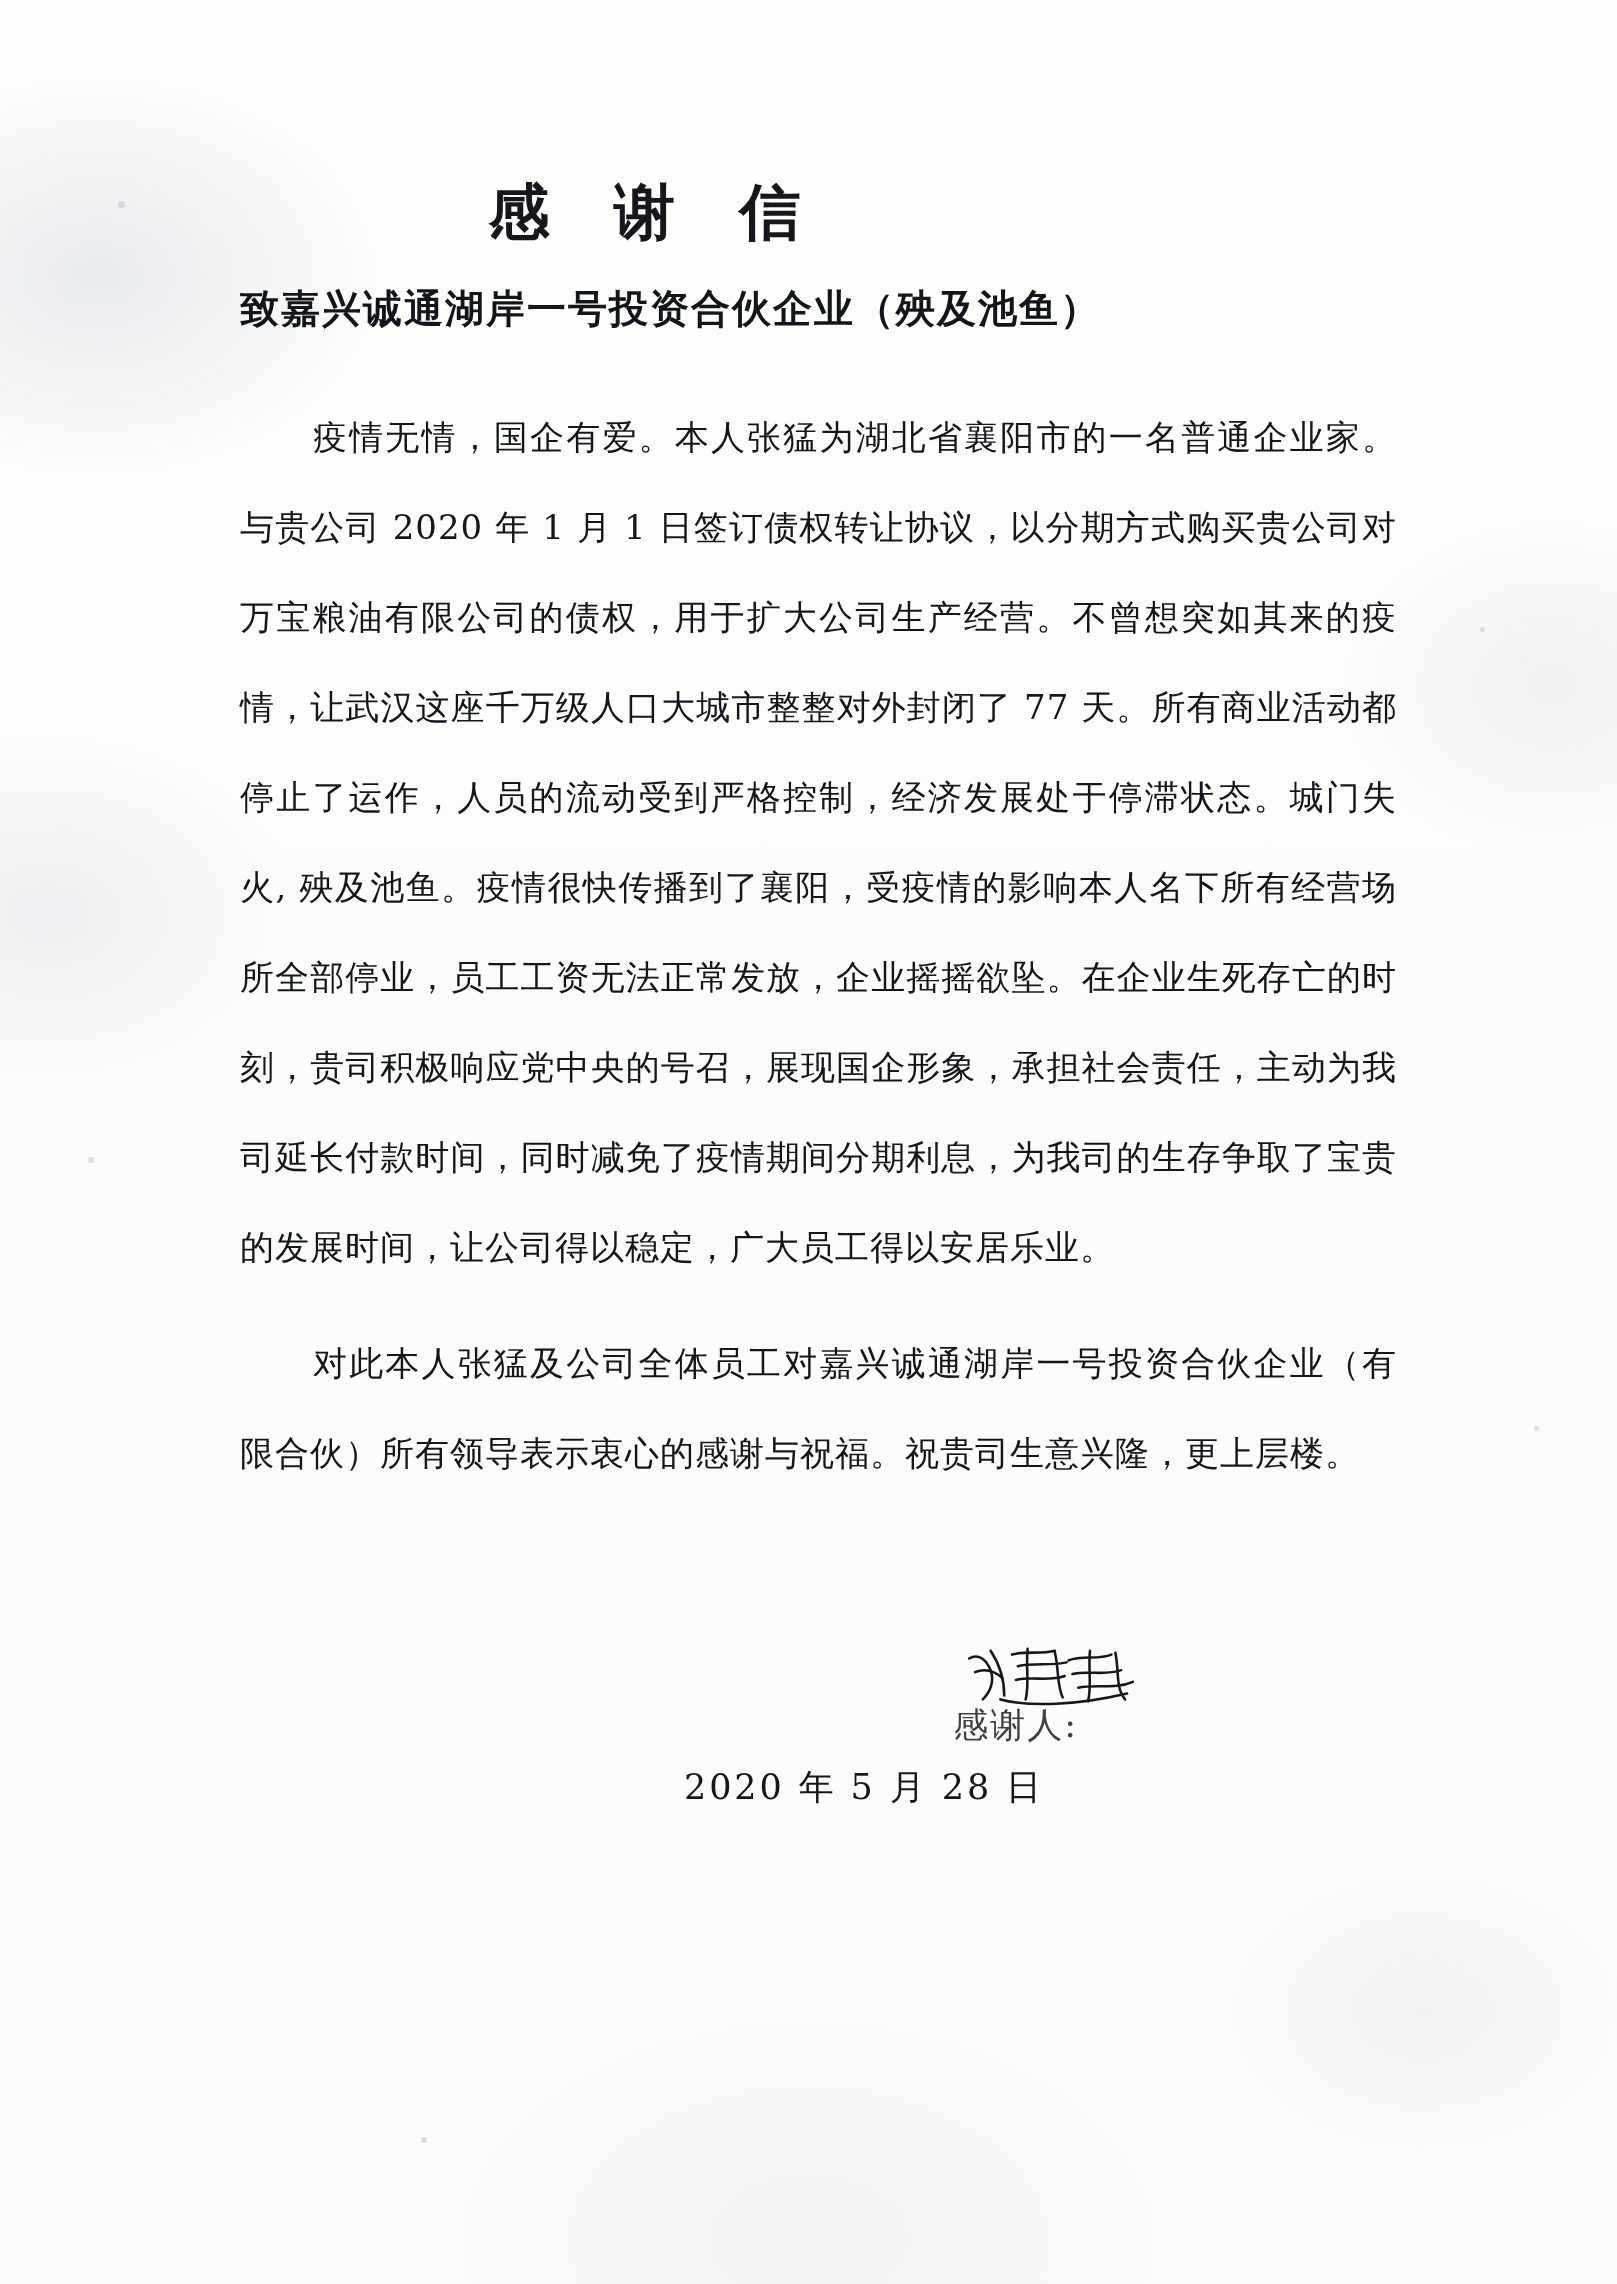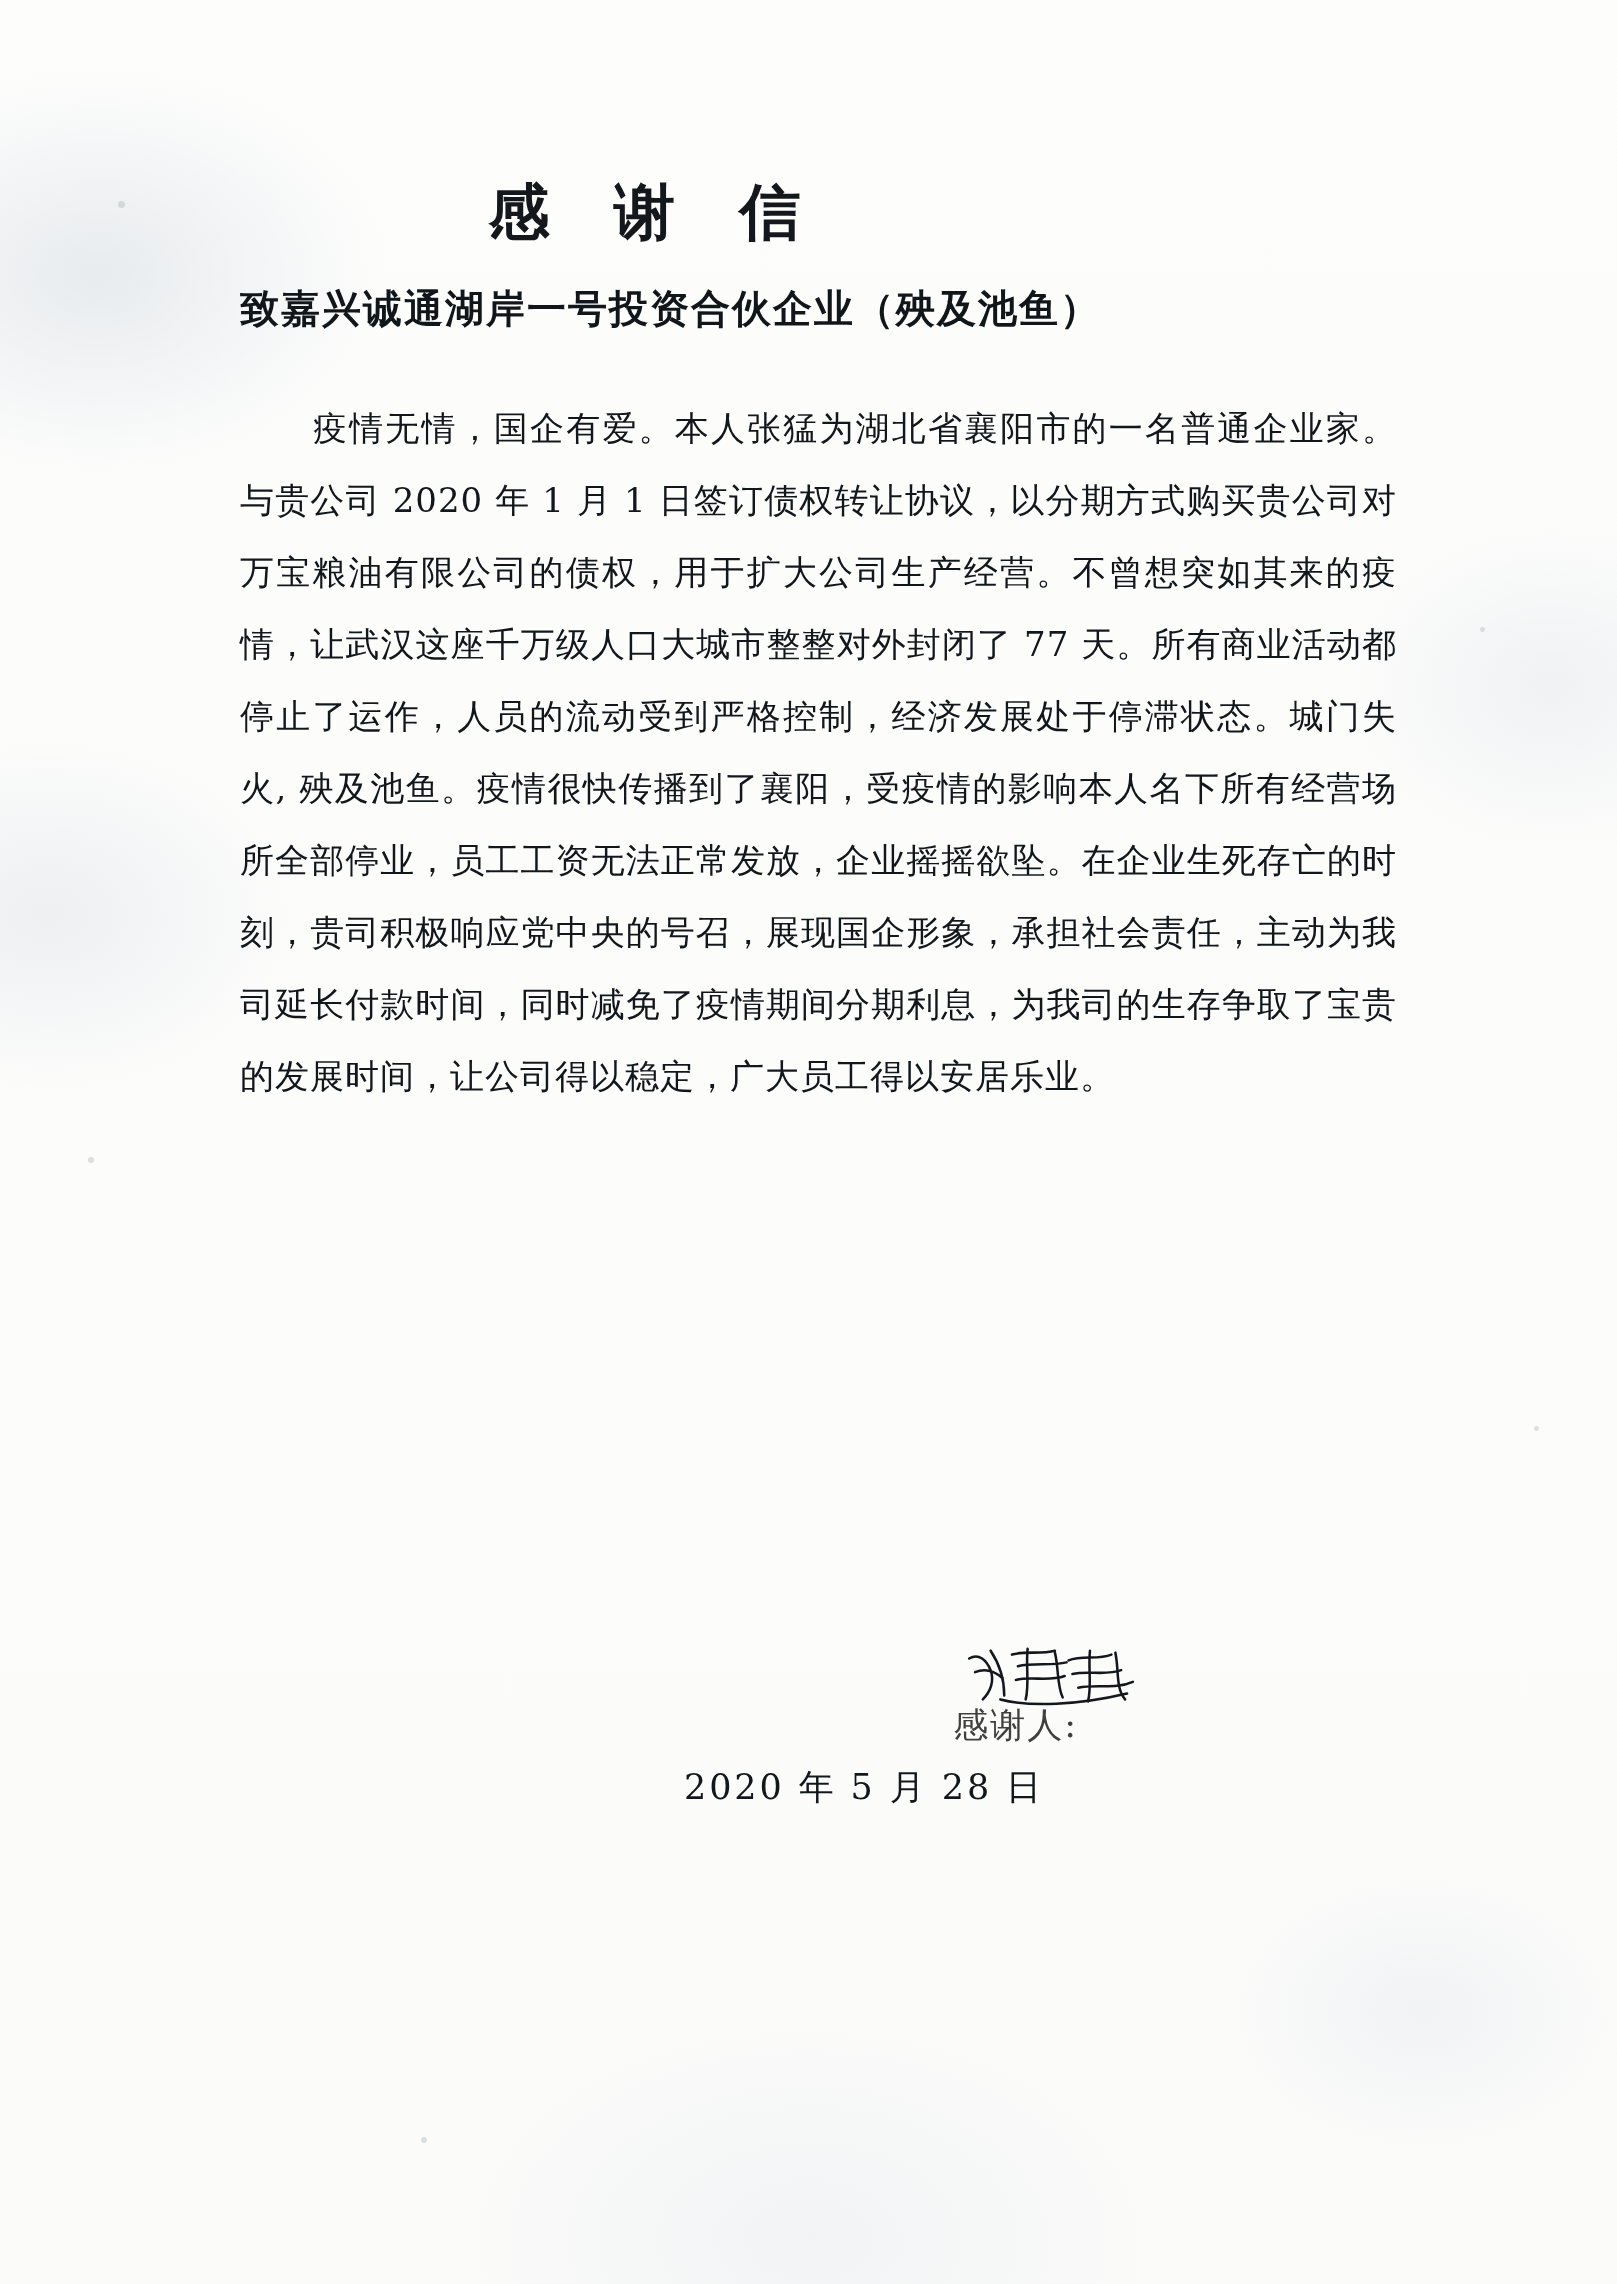--- a/index.html
+++ b/index.html
@@ -64,21 +64,21 @@
 
   
   .body-block {
     position: absolute;
     left: 240px;
     top: 392px;
     width: 1157px;
   }
   .para {
     font-size: 34px;
-    line-height: 72px;
+    line-height: 90px;
     color: #12171c;
     text-align: justify;
     text-justify: inter-ideograph;
     letter-spacing: 1px;
     text-indent: 73px;
     margin: 0 0 3.9px 0;
   }
   .para.second {
     margin-top: 25.5px;
   }
@@ -131,20 +131,21 @@
   <div class="speck" style="left:88px; top:1157px; width:5.9px; height:5.9px;"></div>
   <div class="speck" style="left:1534px; top:1426px; width:4.9px; height:4.9px;"></div>
   <div class="speck" style="left:421px; top:2137px; width:5.9px; height:5.9px;"></div>
 
   <div class="title">感 谢 信</div>
 
   <div class="addressee">致嘉兴诚通湖岸一号投资合伙企业（殃及池鱼）</div>
 
   <div class="body-block">
     <p class="para first">疫情无情，国企有爱。本人张猛为湖北省襄阳市的一名普通企业家。与贵公司 2020 年 1 月 1 日签订债权转让协议，以分期方式购买贵公司对万宝粮油有限公司的债权，用于扩大公司生产经营。不曾想突如其来的疫情，让武汉这座千万级人口大城市整整对外封闭了 77 天。所有商业活动都停止了运作，人员的流动受到严格控制，经济发展处于停滞状态。城门失火, 殃及池鱼。疫情很快传播到了襄阳，受疫情的影响本人名下所有经营场所全部停业，员工工资无法正常发放，企业摇摇欲坠。在企业生死存亡的时刻，贵司积极响应党中央的号召，展现国企形象，承担社会责任，主动为我司延长付款时间，同时减免了疫情期间分期利息，为我司的生存争取了宝贵的发展时间，让公司得以稳定，广大员工得以安居乐业。</p>
+    <p class="para second">对此本人张猛及公司全体员工对嘉兴诚通湖岸一号投资合伙企业（有限合伙）所有领导表示衷心的感谢与祝福。祝贵司生意兴隆，更上层楼。</p>
   </div>
 
   <div class="sign-line">感谢人:</div>
 
   <svg class="signature-mark" viewBox="0 0 185 78">
     <g fill="none" stroke="#14181d" stroke-width="2.6" stroke-linecap="round" stroke-linejoin="round">
       <path d="M8 20 C18 14, 26 22, 30 32 C34 43, 30 54, 22 62"></path>
       <path d="M14 34 C24 30, 34 33, 42 40"></path>
       <path d="M30 12 C38 24, 44 40, 44 58"></path>
       <path d="M52 16 C66 12, 82 16, 96 12"></path>

